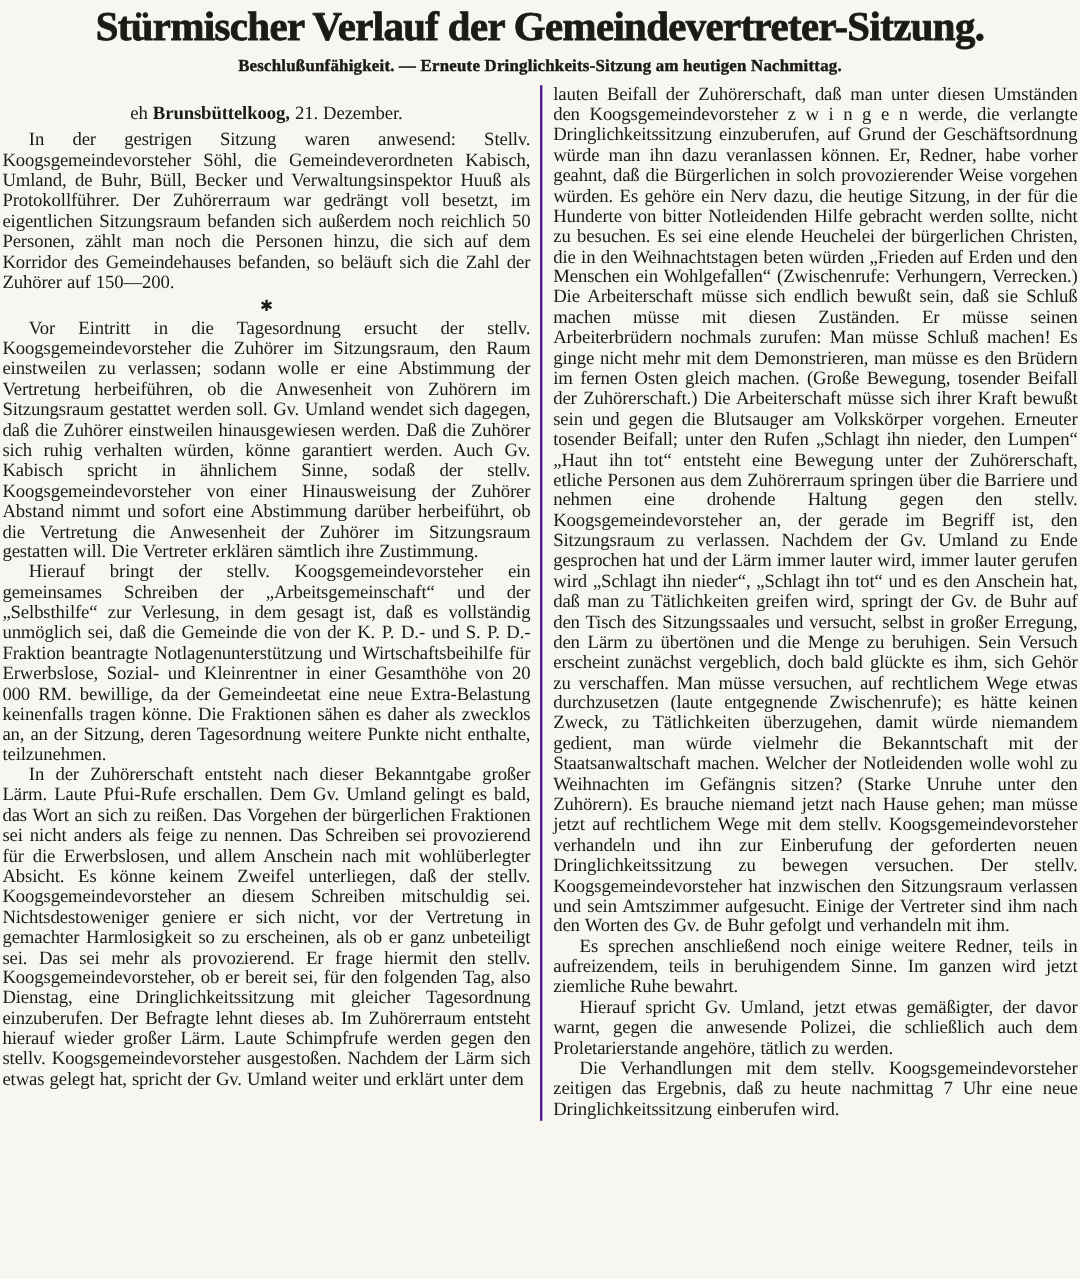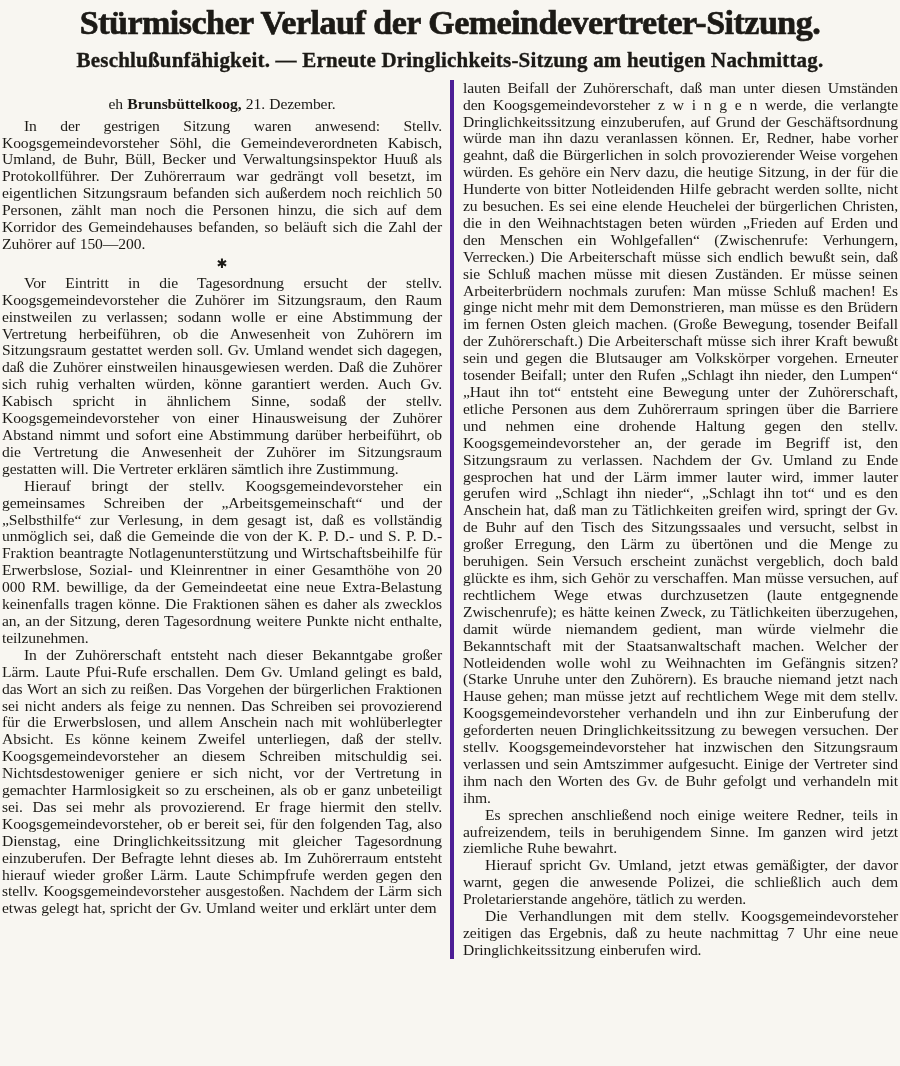--- a/index.html
+++ b/index.html
@@ -23,21 +23,21 @@
     font-size: 34px;
     line-height: 1.25;
     font-weight: bold;
     text-align: center;
     margin: 0;
     letter-spacing: -0.5px;
     -webkit-text-stroke: 0.7px;
     white-space: nowrap;
   }
   .subheadline {
-    font-size: 21px;
+    font-size: 14px;
     line-height: 1.2;
     font-weight: bold;
     text-align: center;
     margin: 3px 0 7px 0;
     letter-spacing: 0.2px;
     -webkit-text-stroke: 0.35px;
     white-space: nowrap;
   }
   
   .columns {
@@ -47,21 +47,21 @@
   .col {
     width: 50%;
     box-sizing: border-box;
     font-size: 15.6px;
     line-height: 16.9px;
     text-align: justify;
     letter-spacing: -0.1px;
     word-spacing: 0.5px;
   }
   .col-left  { padding-right: 8px; }
-  .col-right { border-left: 4px solid #4c1d95; padding-left: 9px; }
+  .col-right { border-left: 2px solid #4c1d95; padding-left: 9px; }
   .dateline {
     text-align: center;
     margin: 16px 0 5px 0;
     text-indent: 0;
   }
   .dateline .place { font-weight: bold; }
   .para { margin: 0; }
   .para.indent { text-indent: 22px; }
   .para.divider {
     text-align: center;

